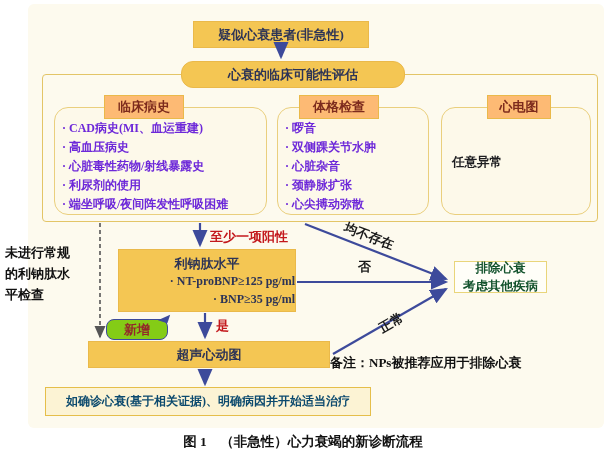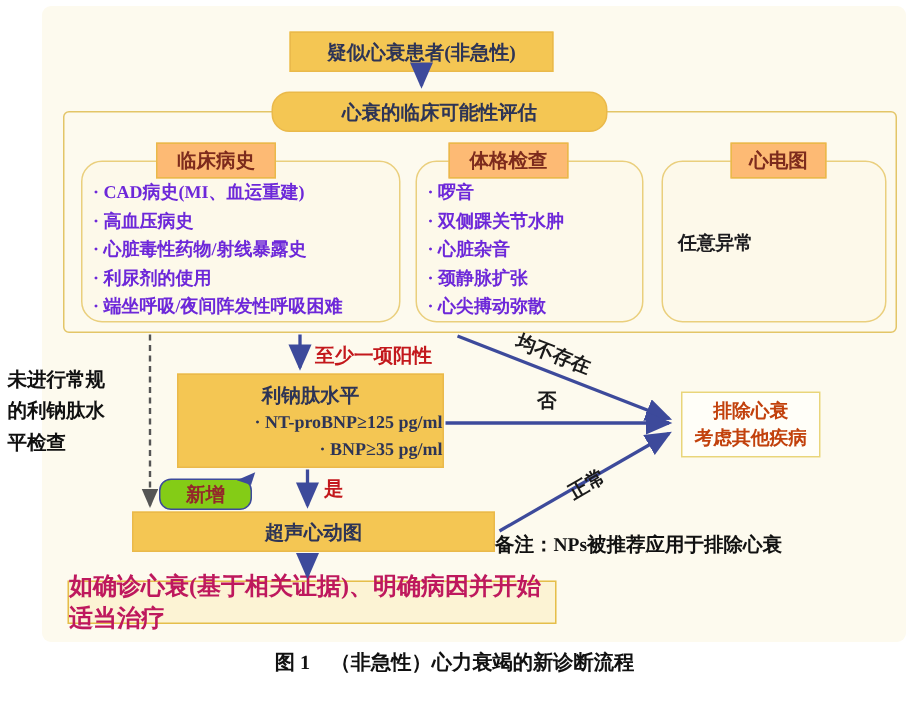--- a/index.html
+++ b/index.html
@@ -20,28 +20,28 @@
   .list { position:absolute; z-index:2; font-size:12px; color:#6d28d9; font-weight:600; line-height:19px; }
   .list .li::before { content:"· "; }
   .ecg-content { position:absolute; z-index:2; font-size:12.5px; color:#1d1d20; font-weight:600; }
 
   .bnp-box { position:absolute; left:118px; top:249px; width:178px; height:63px;
              background:#f4c653; border:1px solid #eab94a; z-index:2; padding-top:5px; }
   .bnp-title { text-align:center; font-weight:bold; color:#2d3456; font-size:13px; line-height:17px; }
   .bnp-items { padding-left:23px; font-size:12px; font-weight:bold; color:#2d3456; line-height:18px;text-align:right; }
   .bnp-items .li::before { content:"· "; }
 
-  .exclude-box { position:absolute; left:454px; top:261px; width:93px; height:44px;
+  .exclude-box { position:absolute; left:454px; top:261px; width:93px; height:32px;
                  background:#fffef8; border:1px solid #e9d57a; z-index:2;
                  display:flex; flex-direction:column; align-items:center; justify-content:center;
-                 font-size:12.5px; font-weight:bold; color:#c2410c; line-height:18px; }
+                 font-size:12.5px; font-weight:bold; color:#14532d; line-height:18px; }
   .confirm-box { position:absolute; left:45px; top:387px; width:326px; height:29px;
                  background:#fcf3d4; border:1.5px solid #e5be4a; z-index:2;
                  display:flex; align-items:center; justify-content:center;
-                 font-size:16px; font-weight:bold; color:#be185d; }
+                 font-size:12px; font-weight:bold; color:#0c4a6e; }
 
   .red-label { position:absolute; color:#c3181c; font-weight:bold; font-size:13px; z-index:6; }
   .blk-label { position:absolute; color:#1a1a1a; font-weight:bold; font-size:13px; z-index:6; }
   .side-note { position:absolute; left:5px; top:242px; width:70px; z-index:6;
                font-size:13px; font-weight:600; color:#111; line-height:21px; }
   .note-line { position:absolute; left:330px; top:354px; z-index:6;
                font-size:13px; font-weight:bold; color:#111; }
   .caption { position:absolute; left:0; top:433px; width:606px; text-align:center; z-index:6;
              font-size:13.5px; font-weight:bold; color:#111; }
   .rot21  { transform:rotate(21deg);  transform-origin:center; }

